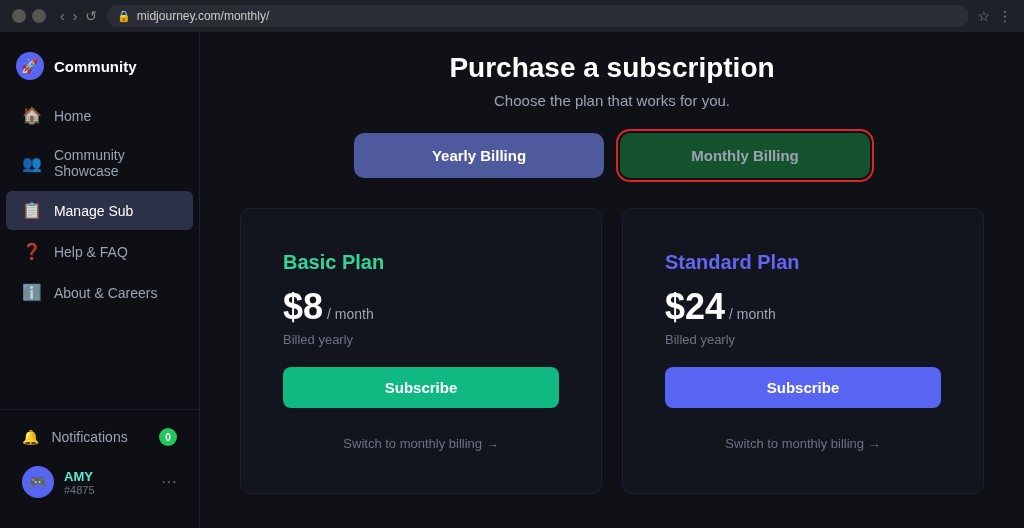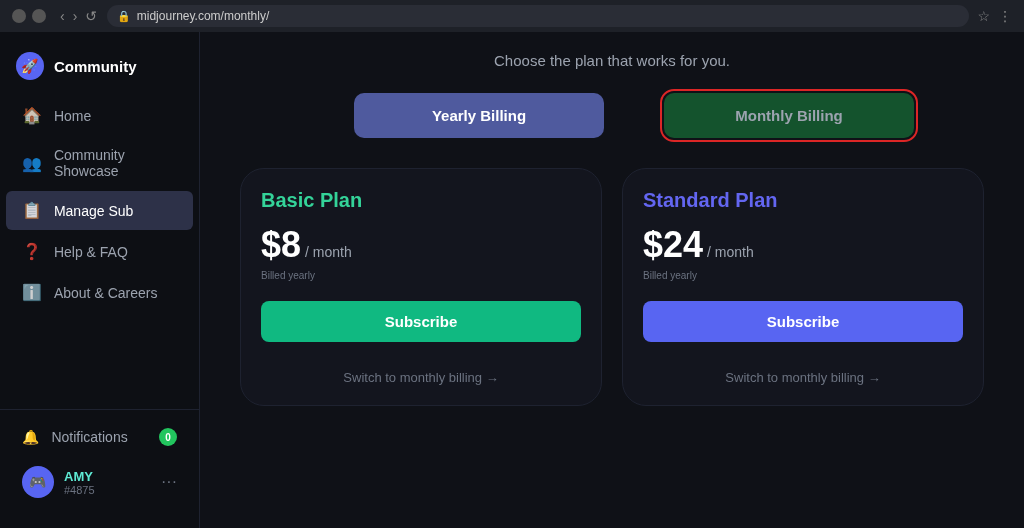--- a/index.html
+++ b/index.html
@@ -202,43 +202,42 @@
     }
     .billing-btn {
       width: 250px;
       padding: 14px 12px;
       border-radius: 10px;
       border: none;
       font-size: 15px;
       font-weight: 600;
       cursor: pointer;
       text-align: center;
-      margin-left: 44px;
     }
     .billing-btn.yearly {
       background: #4f5a9e;
       color: #fff;
     }
     .billing-btn.monthly {
       background: #14532d;
       color: #9ca3af;
       outline: 2px solid #dc2626;
       outline-offset: 2px;
     }
 
     
     .plans-grid {
       display: grid;
       grid-template-columns: 1fr 1fr;
       gap: 20px;
     }
     .plan-card {
       background: #13151e;
-      border-radius: 24px;
-      padding: 20px;
+      border-radius: 10px;
+      padding: 42px;
       border: 1px solid #1e2230;
     }
     .plan-name {
       font-size: 20px;
       font-weight: 700;
       margin-bottom: 12px;
     }
     .plan-name.basic { color: #34d399; }
     .plan-name.standard { color: #6366f1; }
     .plan-price {
@@ -250,21 +249,21 @@
     .price-amount {
       font-size: 36px;
       font-weight: 800;
       color: #fff;
     }
     .price-period {
       font-size: 14px;
       color: #9ca3af;
     }
     .billed-info {
-      font-size: 10px;
+      font-size: 13px;
       color: #6b7280;
       margin-bottom: 20px;
     }
     .subscribe-btn {
       width: 100%;
       padding: 12px;
       border-radius: 8px;
       border: none;
       font-size: 15px;
       font-weight: 700;
@@ -351,20 +350,21 @@
         <div class="user-info">
           <div class="user-name">AMY</div>
           <div class="user-id">#4875</div>
         </div>
         <span class="more-btn">···</span>
       </div>
     </div>
   </div>
 
   <div class="main-content">
+    <h1 class="page-title">Purchase a subscription</h1>
     <p class="page-subtitle">Choose the plan that works for you.</p>
 
     <div class="billing-toggle">
       <button class="billing-btn yearly">Yearly Billing</button>
       <button class="billing-btn monthly">Monthly Billing</button>
     </div>
 
     <div class="plans-grid">
 
       <div class="plan-card">

